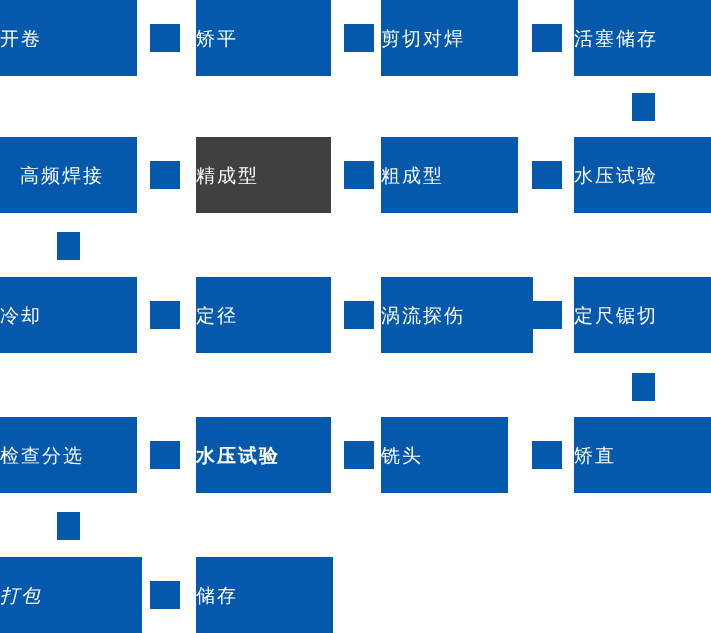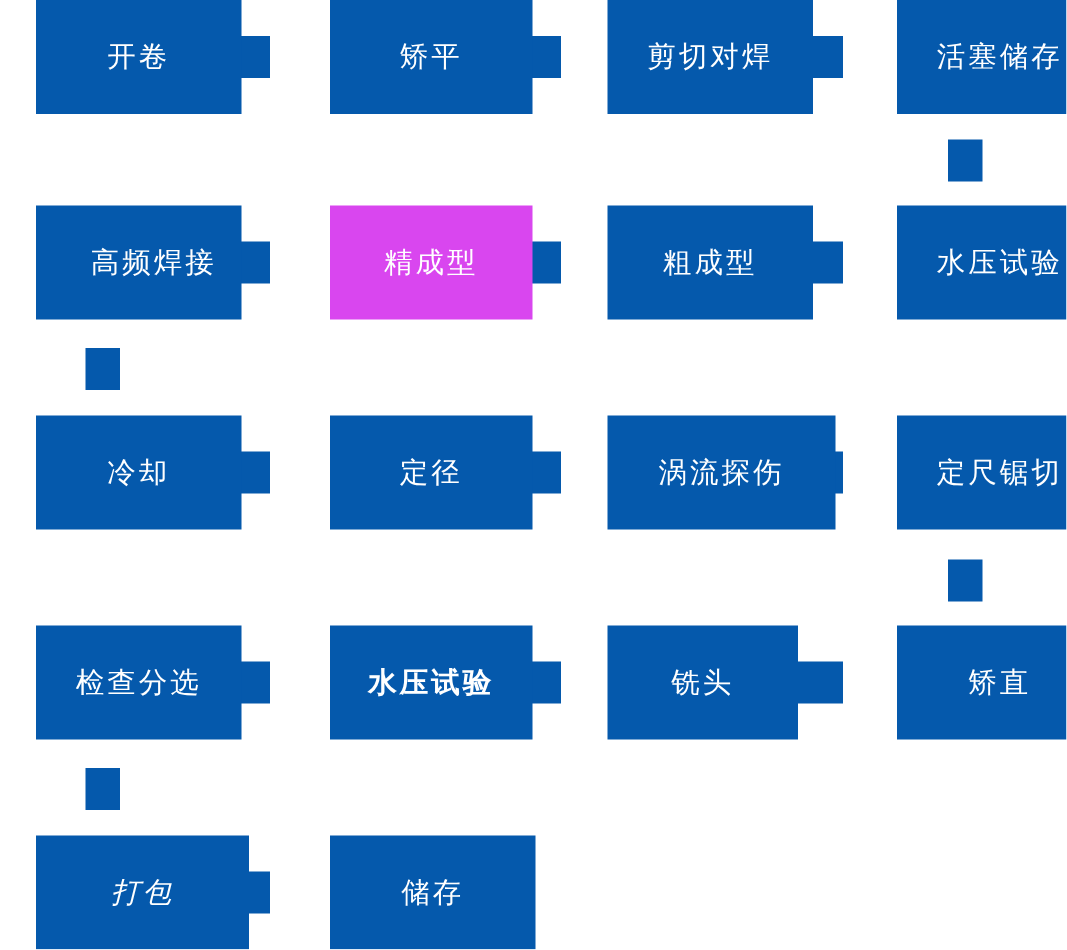--- a/index.html
+++ b/index.html
@@ -16,27 +16,26 @@
     height: 633px;
     background: #ffffff;
     overflow: hidden;
   }
   .node {
     position: absolute;
     background: #0559ac;
     color: #ffffff;
     display: flex;
     align-items: center;
-    justify-content: center;
+    justify-content: flex-start;
     font-size: 19px;
     letter-spacing: 2px;
     line-height: 1;
     box-sizing: border-box;
     user-select: none;
-    margin-left: 24px;
   }
   .node-label {
     display: block;
     white-space: nowrap;
   }
   .connector {
     position: absolute;
     background: #0559ac;
   }
   .connector.h {
@@ -77,21 +76,21 @@
     </div>
     <div class="node" style="left: 381px; top: 0px; width: 137px; height: 76px; background: rgb(5, 89, 172); color: rgb(255, 255, 255);">
       <span class="node-label">剪切对焊</span>
     </div>
     <div class="node" style="left: 574px; top: 0px; width: 137px; height: 76px; background: rgb(5, 89, 172); color: rgb(255, 255, 255);">
       <span class="node-label">活塞储存</span>
     </div>
     <div class="node" style="left: 0px; top: 137px; width: 137px; height: 76px; background: rgb(5, 89, 172); color: rgb(255, 255, 255); padding-left: 20px;">
       <span class="node-label">高频焊接</span>
     </div>
-    <div class="node" style="left: 196px; top: 137px; width: 135px; height: 76px; background: #d946ef; color: rgb(255, 255, 255);">
+    <div class="node" style="left: 196px; top: 137px; width: 135px; height: 76px; background: #404040; color: rgb(255, 255, 255);">
       <span class="node-label">精成型</span>
     </div>
     <div class="node" style="left: 381px; top: 137px; width: 137px; height: 76px; background: rgb(5, 89, 172); color: rgb(255, 255, 255);">
       <span class="node-label">粗成型</span>
     </div>
     <div class="node" style="left: 574px; top: 137px; width: 137px; height: 76px; background: rgb(5, 89, 172); color: rgb(255, 255, 255);">
       <span class="node-label">水压试验</span>
     </div>
     <div class="node" style="left: 0px; top: 277px; width: 137px; height: 76px; background: rgb(5, 89, 172); color: rgb(255, 255, 255);">
       <span class="node-label">冷却</span>

